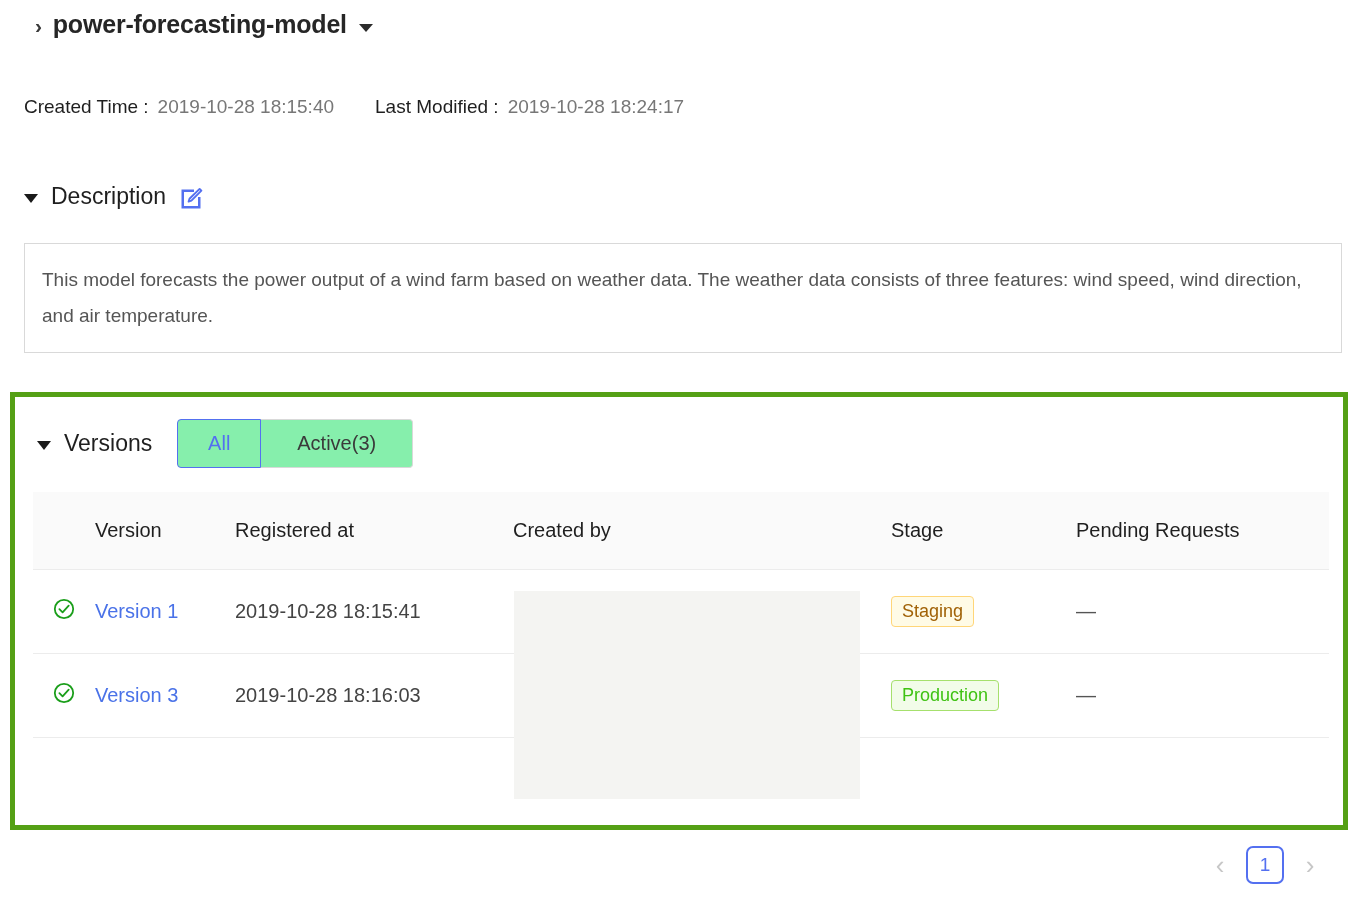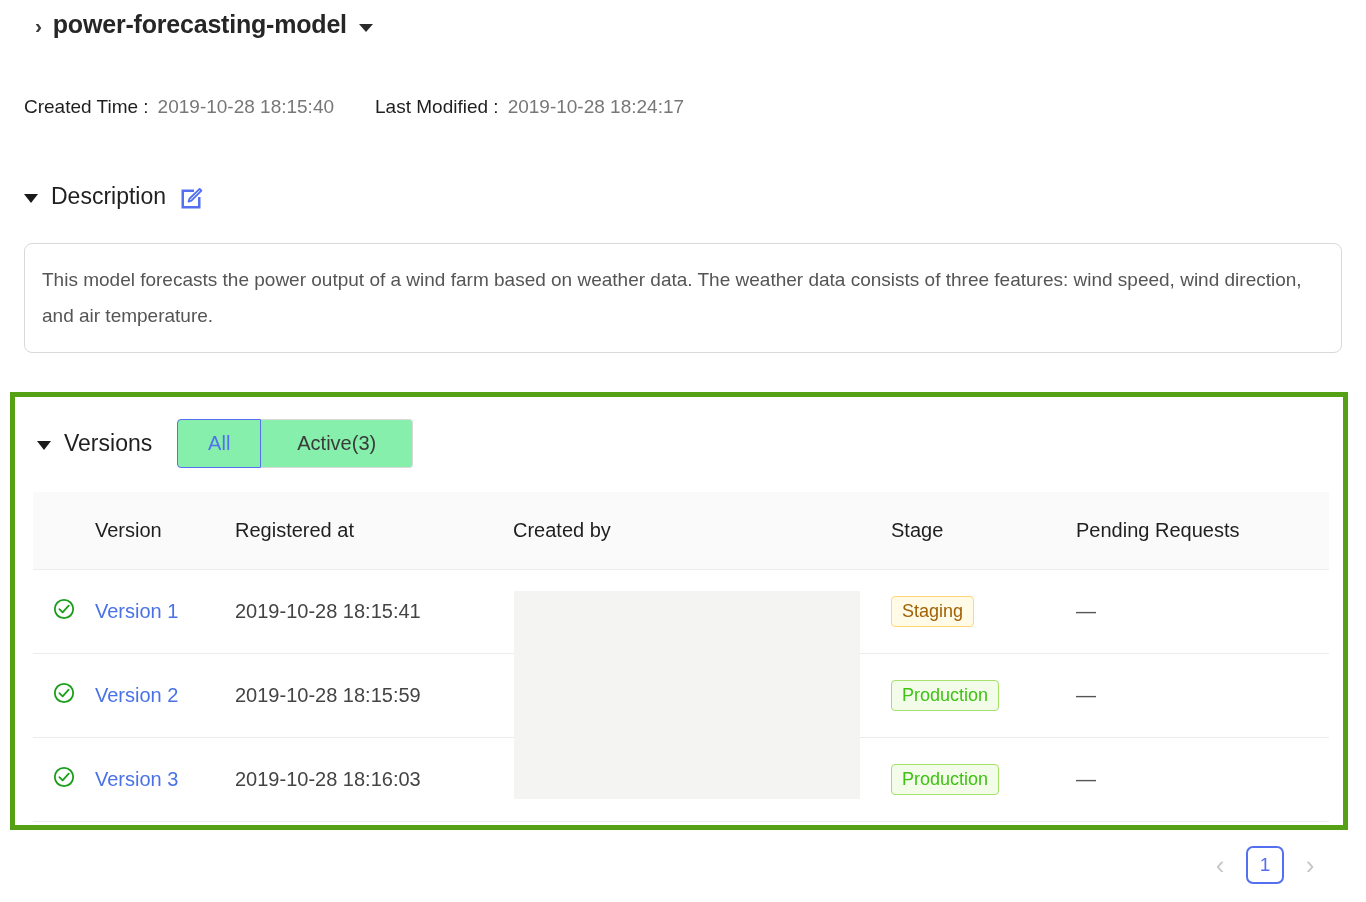--- a/index.html
+++ b/index.html
@@ -100,21 +100,21 @@
   #desc-head { top: 183px; }
 
   .desc-box {
     position: absolute;
     left: 24px;
     top: 243px;
     width: 1318px;
     height: 110px;
     box-sizing: border-box;
     border: 1px solid #d9d9d9;
-    border-radius: 8px;
+    border-radius: 0;
     background: #ffffff;
     padding: 18px 16px 0 17px;
   }
   .desc-text {
     font-size: 19px;
     line-height: 36px;
     color: #555555;
   }
 
   
@@ -349,56 +349,31 @@
           <span></span>
         </td>
         <td>
           <span class="badge badge-staging">Staging</span>
         </td>
         <td>
           <span class="dash">—</span>
         </td>
       </tr>
 
+
       <tr>
         <td class="check-cell">
           <span>
             <svg width="22" height="22" viewBox="0 0 22 22">
               <circle cx="11" cy="11" r="9.2" fill="none" stroke="#1a9e1a" stroke-width="1.8"></circle>
               <path d="M6.4 11.2 L9.6 14.3 L15.7 7.6" fill="none" stroke="#1a9e1a" stroke-width="1.8" stroke-linecap="round" stroke-linejoin="round"></path>
             </svg>
           </span>
         </td>
         <td>
-          <a class="ver-link" href="#">Version 2</a>
-        </td>
-        <td>
-          <span class="reg-at">2019-10-28 18:15:59</span>
-        </td>
-        <td>
-          <span></span>
-        </td>
-        <td>
-          <span class="badge badge-production">Production</span>
-        </td>
-        <td>
-          <span class="dash">—</span>
-        </td>
-      </tr>
-
-      <tr>
-        <td class="check-cell">
-          <span>
-            <svg width="22" height="22" viewBox="0 0 22 22">
-              <circle cx="11" cy="11" r="9.2" fill="none" stroke="#1a9e1a" stroke-width="1.8"></circle>
-              <path d="M6.4 11.2 L9.6 14.3 L15.7 7.6" fill="none" stroke="#1a9e1a" stroke-width="1.8" stroke-linecap="round" stroke-linejoin="round"></path>
-            </svg>
-          </span>
-        </td>
-        <td>
           <a class="ver-link" href="#">Version 3</a>
         </td>
         <td>
           <span class="reg-at">2019-10-28 18:16:03</span>
         </td>
         <td>
           <span></span>
         </td>
         <td>
           <span class="badge badge-production">Production</span>

